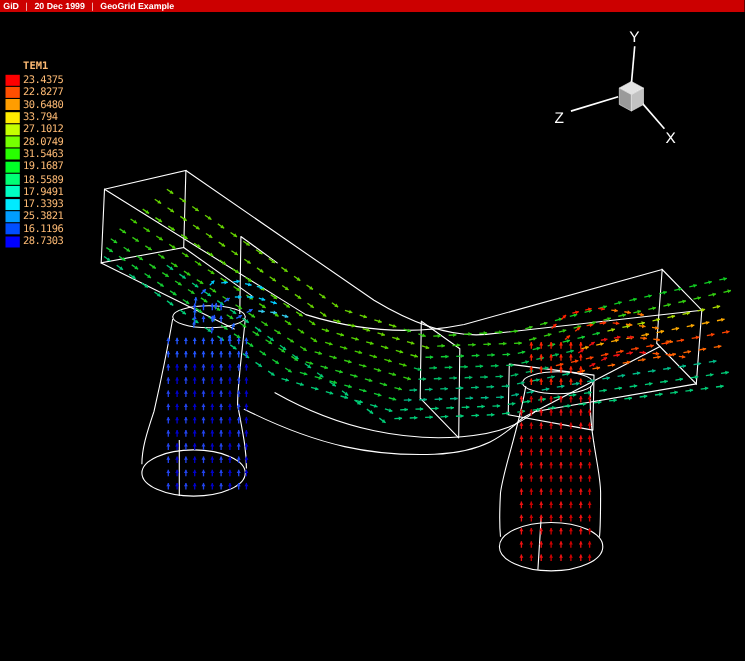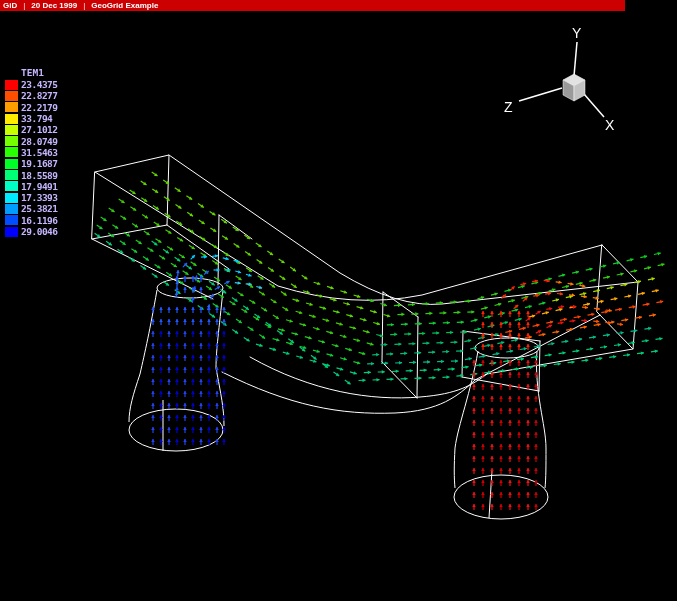--- a/index.html
+++ b/index.html
@@ -1,37 +1,37 @@
 <!DOCTYPE html>
 <html><head>
 <meta charset="utf-8">
 <style>
   html,body{margin:0;padding:0;background:#000;width:677px;height:601px;overflow:hidden;}
   body{font-family:"Liberation Sans",sans-serif;position:relative;}
   
   .titlebar{
-    position:absolute;left:0;top:0;width:625px;height:11px;
+    position:absolute;left:0;top:0;width:677px;height:11px;
     display:flex;align-items:center;gap:6px;
     font-size:8px;font-weight:bold;color:#fff;line-height:11px;
     padding-left:3px;box-sizing:border-box;
   }
   .titlebar .sep{font-weight:normal;opacity:.9;}
   
   .viewport{position:absolute;left:0;top:11px;width:677px;height:590px;background:#000;}
   .viewport svg{position:absolute;left:0;top:0;}
   
-  .legend{position:absolute;left:5px;top:56px;color:#c4b5fd;}
+  .legend{position:absolute;left:5px;top:44px;color:#fdba74;}
   .legend .legend-title{
     font-family:"DejaVu Sans Mono",monospace;font-size:9.5px;font-weight:bold;
     margin-left:16px;margin-bottom:1px;letter-spacing:0;
   }
   .legend .lrow{display:flex;align-items:center;height:11.3px;}
   .legend .swatch{width:13px;height:10px;margin-right:3px;flex:0 0 13px;}
   .legend .lval{
-    font-family:"DejaVu Sans Mono",monospace;font-size:9.5px;font-weight:bold;
+    font-family:"DejaVu Sans Mono",monospace;font-size:9.5px;font-weight:normal;
     white-space:pre;letter-spacing:-0.5px;
   }
 </style>
 </head>
 <body>
 
 <div class="titlebar" style="background: rgb(204, 0, 0);">
   <span>GiD</span>
   <span class="sep">|</span>
   <span>20 Dec 1999</span>
@@ -1471,21 +1471,21 @@
         <div class="lrow">
           <div class="swatch" style="background: rgb(255, 0, 0);"></div>
           <div class="lval">23.4375</div>
         </div>
         <div class="lrow">
           <div class="swatch" style="background: rgb(255, 78, 0);"></div>
           <div class="lval">22.8277</div>
         </div>
         <div class="lrow">
           <div class="swatch" style="background: rgb(255, 157, 0);"></div>
-          <div class="lval">22.2179</div>
+          <div class="lval">30.6480</div>
         </div>
         <div class="lrow">
           <div class="swatch" style="background: rgb(255, 235, 0);"></div>
           <div class="lval">33.794</div>
         </div>
         <div class="lrow">
           <div class="swatch" style="background: rgb(197, 255, 0);"></div>
           <div class="lval">27.1012</div>
         </div>
         <div class="lrow">
@@ -1515,17 +1515,17 @@
         <div class="lrow">
           <div class="swatch" style="background: rgb(0, 157, 255);"></div>
           <div class="lval">25.3821</div>
         </div>
         <div class="lrow">
           <div class="swatch" style="background: rgb(0, 78, 255);"></div>
           <div class="lval">16.1196</div>
         </div>
         <div class="lrow">
           <div class="swatch" style="background: rgb(0, 0, 255);"></div>
-          <div class="lval">29.0046</div>
+          <div class="lval">28.7303</div>
         </div>
       </div>
   </div>
 </div>
 
 </body></html>

